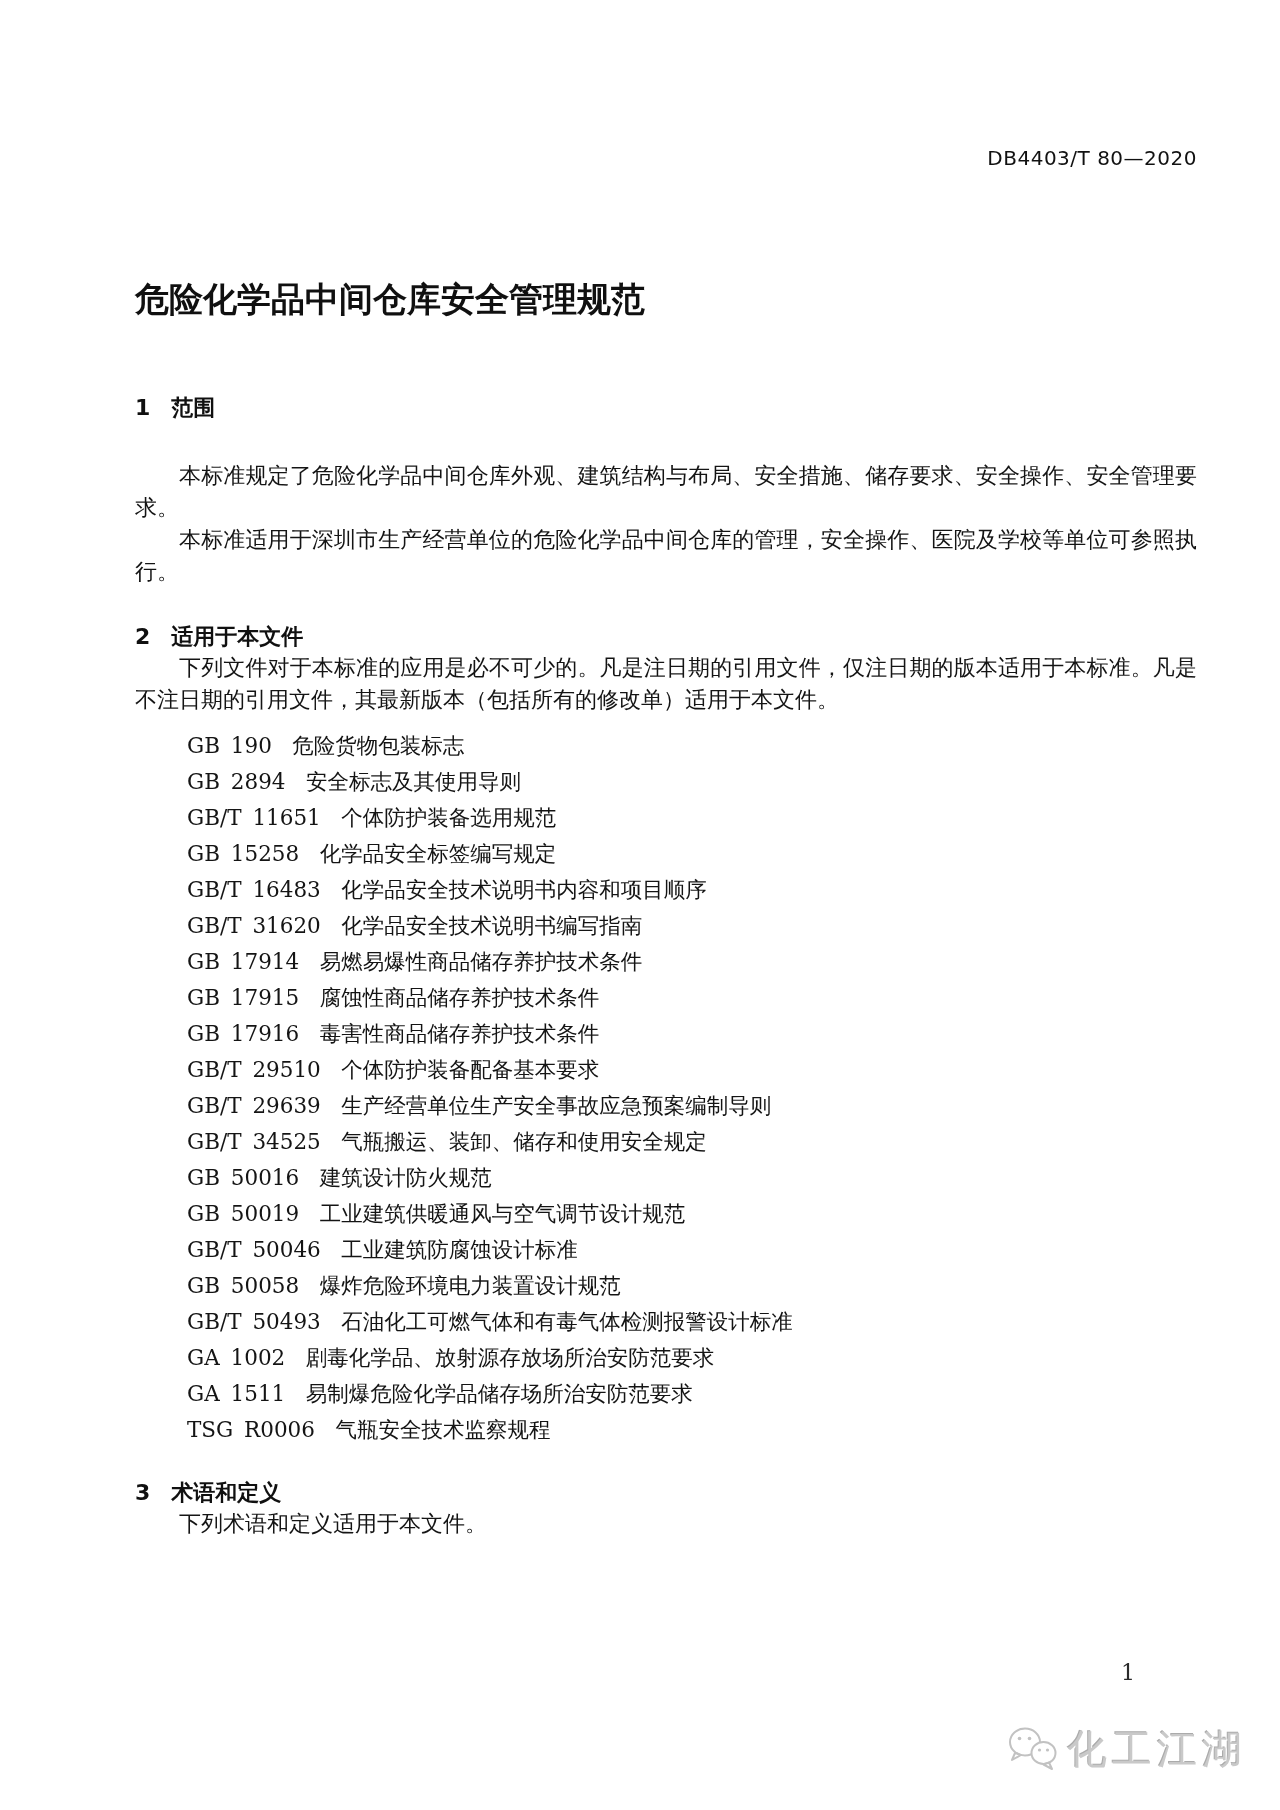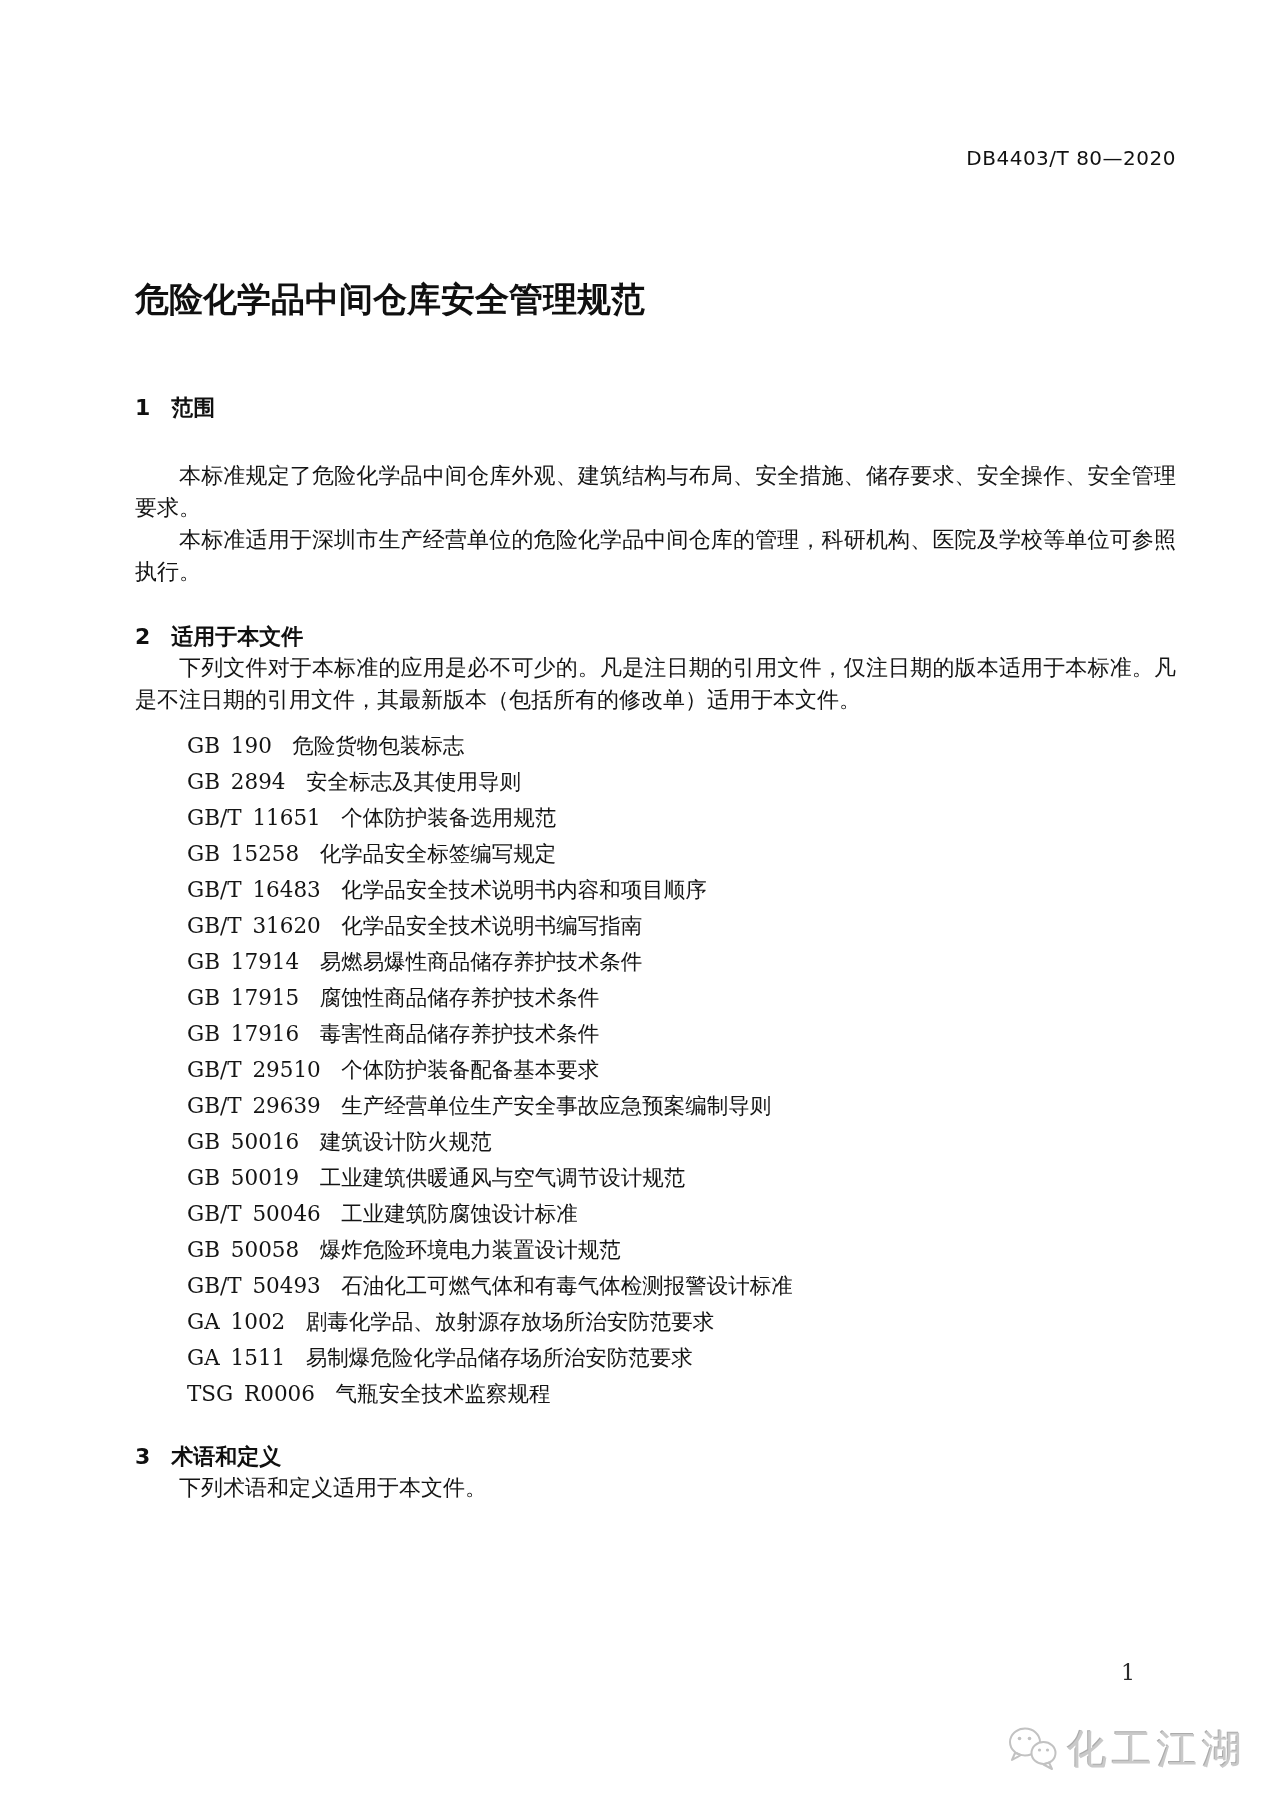--- a/index.html
+++ b/index.html
@@ -11,21 +11,21 @@
     position: relative;
     width: 1280px;
     height: 1810px;
     margin: 0 auto;
     background: #ffffff;
     overflow: hidden;
     color: #1a1a1a;
     font-family: "DejaVu Serif", "Liberation Serif", serif;
   }
   .content {
-    padding: 146px 104px 0 135px;
+    padding: 146px 83px 0 135px;
   }
   
   .doc-code {
     text-align: right;
     font-family: "DejaVu Sans", "Liberation Sans", sans-serif;
     font-size: 20px;
     line-height: 24px;
     letter-spacing: 0.5px;
     color: #111111;
   }
@@ -113,41 +113,42 @@
 
     <div class="doc-code">DB4403/T 80—2020</div>
 
     <div class="doc-title">危险化学品中间仓库安全管理规范</div>
 
     <div>
       <div class="sec-h sec-h-1">
         <span class="sec-num">1</span><span>范围</span>
       </div>
       <p class="body-p p-first">本标准规定了危险化学品中间仓库外观、建筑结构与布局、安全措施、储存要求、安全操作、安全管理要求。</p>
-      <p class="body-p">本标准适用于深圳市生产经营单位的危险化学品中间仓库的管理，科研机构、医院及学校等单位可参照执行。</p>
+      <p class="body-p">本标准适用于深圳市生产经营单位的危险化学品中间仓库的管理，安全操作、医院及学校等单位可参照执行。</p>
     </div>
 
     <div>
       <div class="sec-h sec-h-2">
         <span class="sec-num">2</span><span>适用于本文件</span>
       </div>
       <p class="body-p p-intro">下列文件对于本标准的应用是必不可少的。凡是注日期的引用文件，仅注日期的版本适用于本标准。凡是不注日期的引用文件，其最新版本（包括所有的修改单）适用于本文件。</p>
 
       <div class="ref-list">
         <div class="ref-item"><span class="ref-code">GB 190</span><span>危险货物包装标志</span></div>
         <div class="ref-item"><span class="ref-code">GB 2894</span><span>安全标志及其使用导则</span></div>
         <div class="ref-item"><span class="ref-code">GB/T 11651</span><span>个体防护装备选用规范</span></div>
         <div class="ref-item"><span class="ref-code">GB 15258</span><span>化学品安全标签编写规定</span></div>
         <div class="ref-item"><span class="ref-code">GB/T 16483</span><span>化学品安全技术说明书内容和项目顺序</span></div>
         <div class="ref-item"><span class="ref-code">GB/T 31620</span><span>化学品安全技术说明书编写指南</span></div>
         <div class="ref-item"><span class="ref-code">GB 17914</span><span>易燃易爆性商品储存养护技术条件</span></div>
         <div class="ref-item"><span class="ref-code">GB 17915</span><span>腐蚀性商品储存养护技术条件</span></div>
         <div class="ref-item"><span class="ref-code">GB 17916</span><span>毒害性商品储存养护技术条件</span></div>
         <div class="ref-item"><span class="ref-code">GB/T 29510</span><span>个体防护装备配备基本要求</span></div>
         <div class="ref-item"><span class="ref-code">GB/T 29639</span><span>生产经营单位生产安全事故应急预案编制导则</span></div>
+        <div class="ref-item"><span class="ref-code">GB/T 34525</span><span>气瓶搬运、装卸、储存和使用安全规定</span></div>
         <div class="ref-item"><span class="ref-code">GB 50016</span><span>建筑设计防火规范</span></div>
         <div class="ref-item"><span class="ref-code">GB 50019</span><span>工业建筑供暖通风与空气调节设计规范</span></div>
         <div class="ref-item"><span class="ref-code">GB/T 50046</span><span>工业建筑防腐蚀设计标准</span></div>
         <div class="ref-item"><span class="ref-code">GB 50058</span><span>爆炸危险环境电力装置设计规范</span></div>
         <div class="ref-item"><span class="ref-code">GB/T 50493</span><span>石油化工可燃气体和有毒气体检测报警设计标准</span></div>
         <div class="ref-item"><span class="ref-code">GA 1002</span><span>剧毒化学品、放射源存放场所治安防范要求</span></div>
         <div class="ref-item"><span class="ref-code">GA 1511</span><span>易制爆危险化学品储存场所治安防范要求</span></div>
         <div class="ref-item"><span class="ref-code">TSG R0006</span><span>气瓶安全技术监察规程</span></div>
       </div>
     </div>

